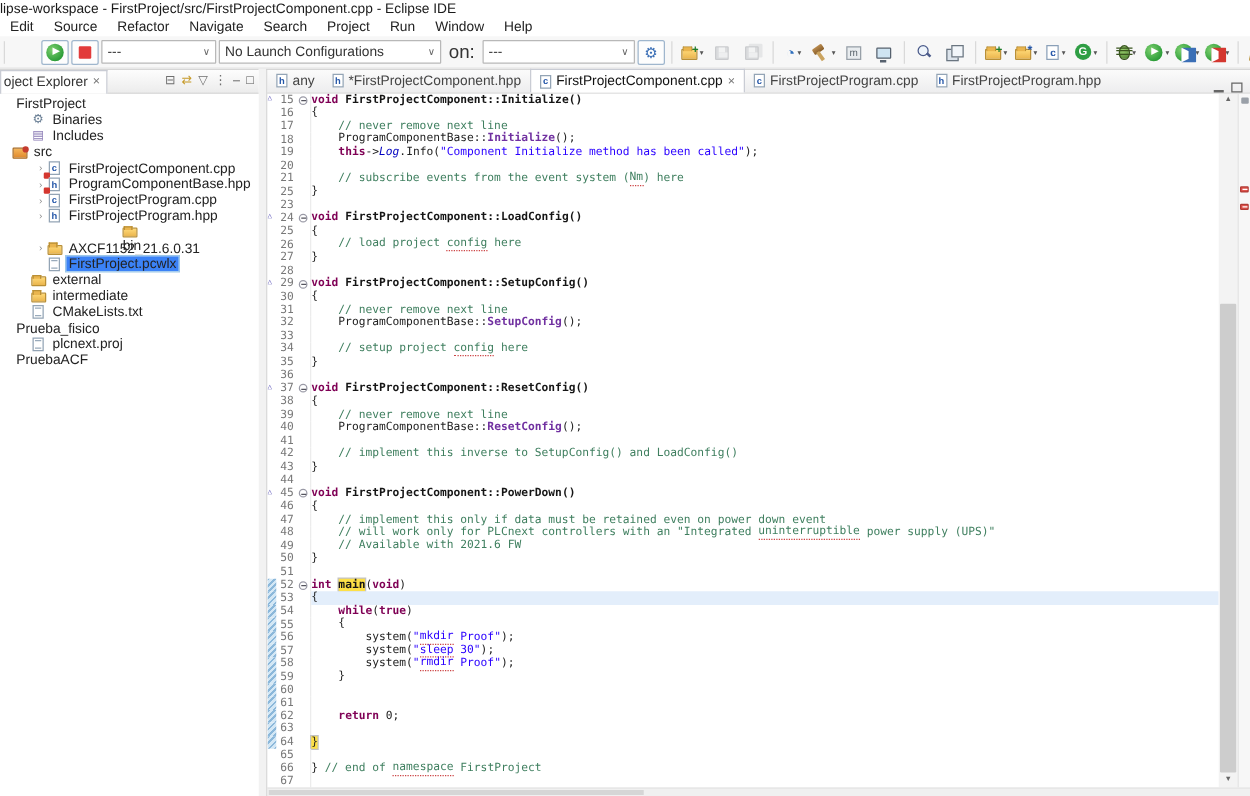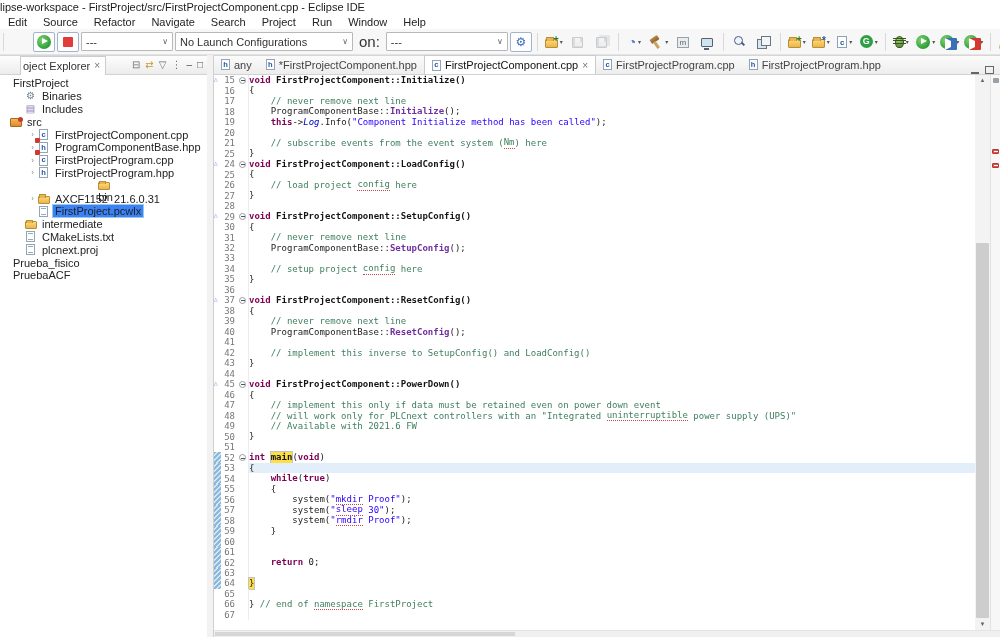--- a/index.html
+++ b/index.html
@@ -51,21 +51,21 @@
   .s-bug { width:9px; height:12px; border-radius:50% 50% 45% 45%; background:radial-gradient(circle at 35% 30%, #9ad16f, #4c7f2f); border:1px solid #39551f; margin-top:1px; position:relative; }
   .s-bug:before { content:""; position:absolute; left:-2.5px; top:3px; width:13px; height:1px; background:#39551f; box-shadow:0 3px 0 #39551f, 0 -2px 0 #39551f; }
   .s-playq:after, .s-playr:after { content:""; position:absolute; right:-2px; bottom:-2px; width:6px; height:6px; border-radius:1px; }
   .s-playq:after { background:#3b6fb6; }
   .s-playr:after { background:#d4372f; }
   .s-folder-open { width:14px; height:10px; background:linear-gradient(#ffe08a,#edbd55); border:1px solid #b98f35; border-radius:1px 1px 2px 2px; transform:skewX(-12deg); margin-top:4px; position:relative; }
   .s-folder-open:after { content:""; position:absolute; right:0px; top:-4px; width:6px; height:6px; border-radius:50%; background:#7d4f9e; transform:skewX(12deg); }
 
   
   #explorer { position:absolute; left:0; top:55px; width:207px; height:582px; background:#fff; border-top:1px solid #d6d6d6; }
-  #exp-header { position:absolute; left:0; top:0; width:207px; height:19px; background:linear-gradient(#fdfdfd,#ececec); border-bottom:1px solid #d2d2d2; display:flex; align-items:center;padding-left:20px; }
+  #exp-header { position:absolute; left:0; top:0; width:207px; height:19px; background:linear-gradient(#fdfdfd,#ececec); border-bottom:1px solid #d2d2d2; display:flex; align-items:center; }
   #exp-tab { height:19px; background:#fff; border:1px solid #c9ccd4; border-bottom:none; display:flex; align-items:center; padding:0 5px 0 2px; font-size:11px; color:#333; gap:4px; }
   .close-x { color:#777; font-size:10px; }
   #exp-tools { margin-left:auto; display:flex; align-items:center; gap:5px; padding-right:4px; color:#6f6f6f; font-size:10px; }
   #exp-tools .ic { line-height:1; }
   #tree { position:absolute; left:0; top:21px; width:207px; bottom:0; font-size:11px; overflow:hidden; }
   .trow { height:12.8px; display:flex; align-items:center; white-space:nowrap; }
   .trow .exp { width:9px; font-size:8px; color:#8a8a8a; text-align:center; flex:0 0 auto; }
   .trow .lbl { padding:0 2px; line-height:12px; }
   .trow.sel .lbl { background:#3b82f6; outline:1px solid #9bc7e8; }
   .tico { position:relative; width:13px; height:12px; flex:0 0 auto; margin-right:3px; display:inline-flex; align-items:center; justify-content:center; }
@@ -326,39 +326,46 @@
           <span class="tico">
             <span class="t-page plain"></span>
           </span>
           <span class="lbl">FirstProject.pcwlx</span>
         </div>
         <div class="trow" style="padding-left: 15px;">
           <span class="exp"></span>
           <span class="tico">
             <span class="t-folder"></span>
           </span>
+          <span class="lbl">external</span>
+        </div>
+        <div class="trow" style="padding-left: 15px;">
+          <span class="exp"></span>
+          <span class="tico">
+            <span class="t-folder"></span>
+          </span>
           <span class="lbl">intermediate</span>
         </div>
         <div class="trow" style="padding-left: 15px;">
           <span class="exp"></span>
           <span class="tico">
             <span class="t-page plain"></span>
           </span>
           <span class="lbl">CMakeLists.txt</span>
         </div>
+        <div class="trow" style="padding-left: 2px;">
+          <span class="exp"></span>
+          <span class="lbl">Prueba_fisico</span>
+        </div>
         <div class="trow" style="padding-left: 15px;">
           <span class="exp"></span>
           <span class="tico">
             <span class="t-page plain"></span>
           </span>
           <span class="lbl">plcnext.proj</span>
-        </div>
-        <div class="trow" style="padding-left: 2px;">
-          <span class="exp"></span>
-          <span class="lbl">Prueba_fisico</span>
         </div>
         <div class="trow" style="padding-left: 2px;">
           <span class="exp"></span>
           <span class="lbl">PruebaACF</span>
         </div>
       </div>
   </div>
 
   <div id="sash"></div>
 
@@ -435,20 +442,26 @@
           <span class="ann"></span>
           <span class="lnum">21</span>
           <span class="foldc"></span>
           <span class="cline"><span class="sg cm">    // subscribe events from the event system (</span><span class="sg cm sp">Nm</span><span class="sg cm">) here</span></span>
         </div>
         <div class="crow">
           <span class="ann"></span>
           <span class="lnum">25</span>
           <span class="foldc"></span>
           <span class="cline"><span class="sg pl">}</span></span>
+        </div>
+        <div class="crow">
+          <span class="ann"></span>
+          <span class="lnum">23</span>
+          <span class="foldc"></span>
+          <span class="cline"></span>
         </div>
         <div class="crow">
           <span class="ann">
             <span class="tri">△</span>
           </span>
           <span class="lnum">24</span>
           <span class="foldc">
             <span class="fold-minus"></span>
           </span>
           <span class="cline"><span class="sg kw">void</span><span class="sg pl"> </span><span class="sg fn">FirstProjectComponent::LoadConfig()</span></span>

